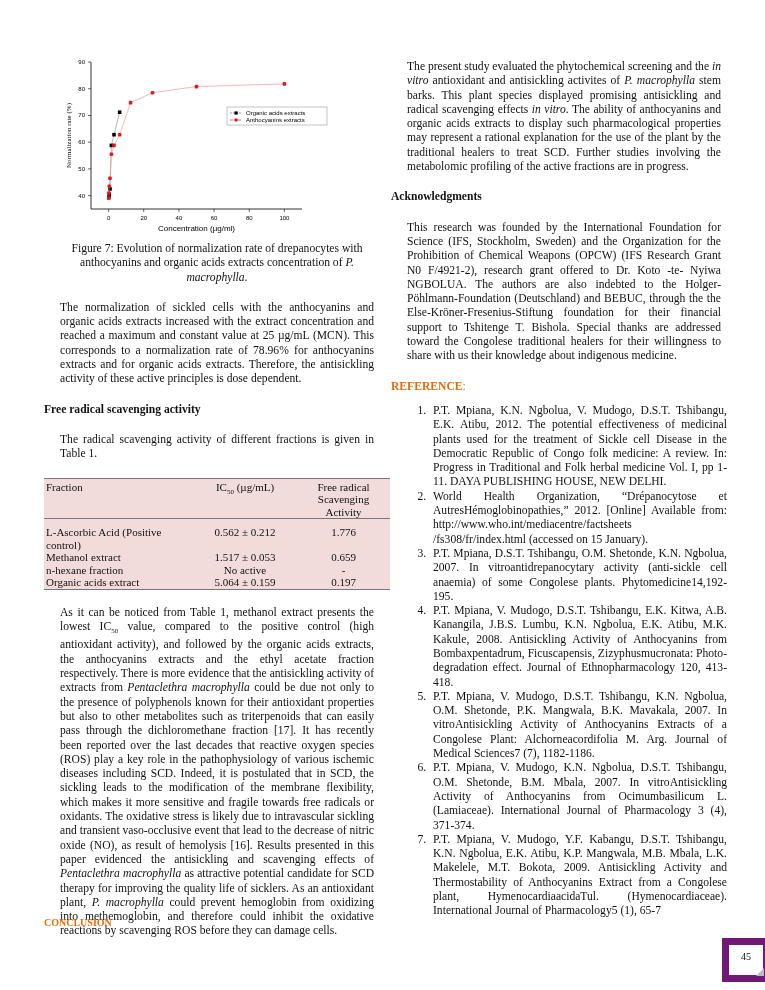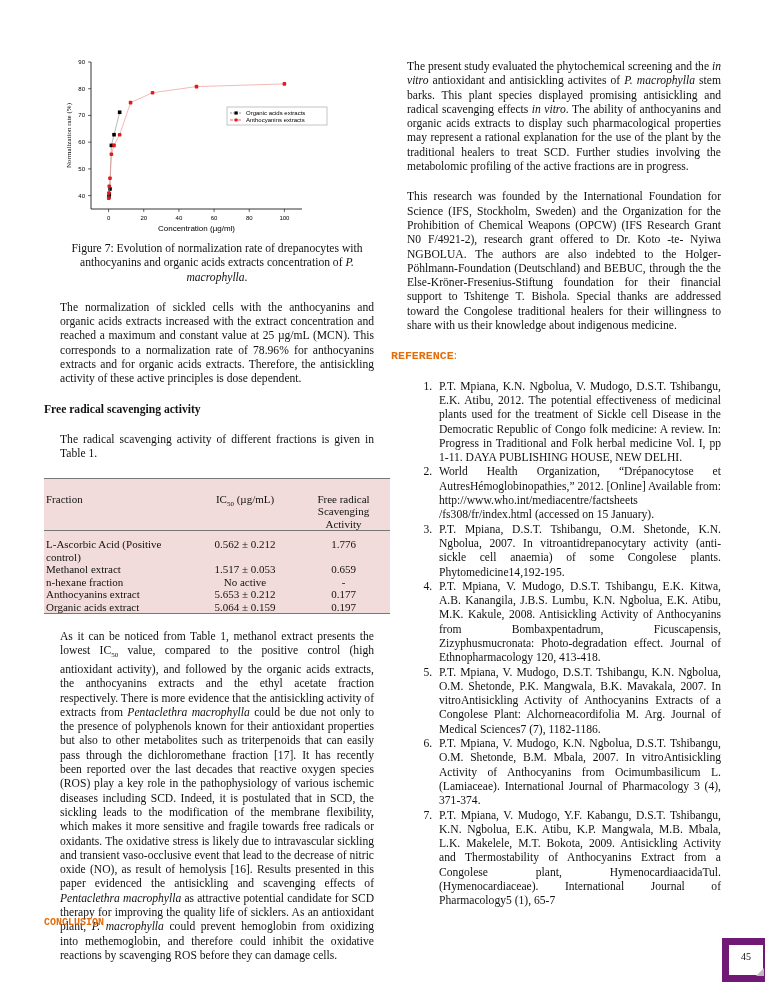--- a/index.html
+++ b/index.html
@@ -5,31 +5,31 @@
   html, body { margin:0; padding:0; background:#fff; }
   body { width:765px; height:990px; position:relative; overflow:hidden;
          font-family:"Liberation Serif", serif; color:#111; font-size:11.6px; line-height:14.3px; }
   .col { position:absolute; top:44px; width:346px; }
   .left { left:44px; }
   .right { left:391px; }
   p { margin:16px; text-align:justify; }
   .figure { position:relative; height:192px; }
   .caption { text-align:center; margin-top:6px; }
   .h { font-weight:bold; }
-  .orange { color:#e36c0a; font-weight:bold;font-family:Liberation Mono, monospace; }
+  .orange { color:#e36c0a; font-weight:bold; }
   table { border-collapse:collapse; width:100%; background:#f2dcdb; margin-top:1px; font-size:11px; line-height:12.5px; }
   th, td { font-weight:normal; padding:0 2px; vertical-align:top; }
   thead tr { border-top:1.5px solid #777; border-bottom:1.5px solid #777; }
-  thead th { height:30px; padding-top:14px; }
+  thead th { height:30px; padding-top:2px; }
   tbody tr:last-child { border-bottom:1.5px solid #777; }
   tbody tr:first-child td { padding-top:7px; }
   .c1 { text-align:left; width:145px; }
   .c2 { text-align:center; width:100px; }
   .c3 { text-align:center; }
-  ol { margin:16px; padding-left:28px; }
+  ol { margin:10px; padding-left:28px; }
   ol li { text-align:justify; padding-left:4px; }
   .conclusion { position:absolute; left:44px; top:916px; font-size:10px; }
   .pagenum { position:absolute; left:722px; top:938px; width:34px; height:30px; border:7px solid #701a75; font-size:10px; text-align:center; line-height:24px; background:#fff; }
   .pagenum:after { content:""; position:absolute; right:-1px; bottom:-1px; width:0; height:0; border-left:8px solid transparent; border-bottom:8px solid #bbb; }
   sub { font-size:7px; }
 </style>
 </head>
 <body>
 
 <div class="col left">
@@ -113,38 +113,34 @@
           <td class="c1">Methanol extract</td>
           <td class="c2">1.517 ± 0.053</td>
           <td class="c3">0.659</td>
         </tr>
         <tr>
           <td class="c1">n-hexane fraction</td>
           <td class="c2">No active</td>
           <td class="c3">-</td>
         </tr>
         <tr>
-          <td class="c1">Anthocyanins extract</td>
-          <td class="c2">5.653 ± 0.212</td>
-          <td class="c3">0.177</td>
-        </tr>
-        <tr>
           <td class="c1">Organic acids extract</td>
           <td class="c2">5.064 ± 0.159</td>
           <td class="c3">0.197</td>
         </tr>
       </tbody>
   </table>
   <p><span>As it can be noticed from Table 1, methanol extract presents the lowest IC</span><sub>50</sub><span> value, compared to the positive control (high antioxidant activity), and followed by the organic acids extracts, the anthocyanins extracts and the ethyl acetate fraction respectively. There is more evidence that the antisickling activity of extracts from </span><i>Pentaclethra macrophylla</i><span> could be due not only to the presence of polyphenols known for their antioxidant properties but also to other metabolites such as triterpenoids that can easily pass through the dichloromethane fraction [17]. It has recently been reported over the last decades that reactive oxygen species (ROS) play a key role in the pathophysiology of various ischemic diseases including SCD. Indeed, it is postulated that in SCD, the sickling leads to the modification of the membrane flexibility, which makes it more sensitive and fragile towards free radicals or oxidants. The oxidative stress is likely due to intravascular sickling and transient vaso-occlusive event that lead to the decrease of nitric oxide (NO), as result of hemolysis [16]. Results presented in this paper evidenced the antisickling and scavenging effects of </span><i>Pentaclethra macrophylla</i><span> as attractive potential candidate for SCD therapy for improving the quality life of sicklers. As an antioxidant plant, </span><i>P. macrophylla</i><span> could prevent hemoglobin from oxidizing into methemoglobin, and therefore could inhibit the oxidative reactions by scavenging ROS before they can damage cells.</span></p>
 </div>
 
 <div class="conclusion orange">CONCLUSION</div>
 
 <div class="col right">
   <p><span>The present study evaluated the phytochemical screening and the </span><i>in vitro</i><span> antioxidant and antisickling activites of </span><i>P. macrophylla</i><span> stem barks. This plant species displayed promising antisickling and radical scavenging effects </span><i>in vitro</i><span>. The ability of anthocyanins and organic acids extracts to display such pharmacological properties may represent a rational explanation for the use of the plant by the traditional healers to treat SCD. Further studies involving the metabolomic profiling of the active fractions are in progress.</span></p>
+  <div class="h">Acknowledgments</div>
   <p>This research was founded by the International Foundation for Science (IFS, Stockholm, Sweden) and the Organization for the Prohibition of Chemical Weapons (OPCW) (IFS Research Grant N0 F/4921-2), research grant offered to Dr. Koto -te- Nyiwa NGBOLUA. The authors are also indebted to the Holger-Pöhlmann-Foundation (Deutschland) and BEBUC, through the the Else-Kröner-Fresenius-Stiftung foundation for their financial support to Tshitenge T. Bishola. Special thanks are addressed toward the Congolese traditional healers for their willingness to share with us their knowledge about indigenous medicine.</p>
   <div><span class="orange">REFERENCE</span><span style="color:#e36c0a">:</span></div>
   <ol id="refs">
       <li>P.T. Mpiana, K.N. Ngbolua, V. Mudogo, D.S.T. Tshibangu, E.K. Atibu, 2012. The potential effectiveness of medicinal plants used for the treatment of Sickle cell Disease in the Democratic Republic of Congo folk medicine: A review. In: Progress in Traditional and Folk herbal medicine Vol. I, pp 1-11. DAYA PUBLISHING HOUSE, NEW DELHI.</li>
       <li>World Health Organization, “Drépanocytose et AutresHémoglobinopathies,” 2012. [Online] Available from: http://www.who.int/mediacentre/factsheets /fs308/fr/index.html (accessed on 15 January).</li>
       <li>P.T. Mpiana, D.S.T. Tshibangu, O.M. Shetonde, K.N. Ngbolua, 2007. In vitroantidrepanocytary activity (anti-sickle cell anaemia) of some Congolese plants. Phytomedicine14,192-195.</li>
       <li>P.T. Mpiana, V. Mudogo, D.S.T. Tshibangu, E.K. Kitwa, A.B. Kanangila, J.B.S. Lumbu, K.N. Ngbolua, E.K. Atibu, M.K. Kakule, 2008. Antisickling Activity of Anthocyanins from Bombaxpentadrum, Ficuscapensis, Zizyphusmucronata: Photo-degradation effect. Journal of Ethnopharmacology 120, 413-418.</li>
       <li>P.T. Mpiana, V. Mudogo, D.S.T. Tshibangu, K.N. Ngbolua, O.M. Shetonde, P.K. Mangwala, B.K. Mavakala, 2007. In vitroAntisickling Activity of Anthocyanins Extracts of a Congolese Plant: Alchorneacordifolia M. Arg. Journal of Medical Sciences7 (7), 1182-1186.</li>
       <li>P.T. Mpiana, V. Mudogo, K.N. Ngbolua, D.S.T. Tshibangu, O.M. Shetonde, B.M. Mbala, 2007. In vitroAntisickling Activity of Anthocyanins from Ocimumbasilicum L. (Lamiaceae). International Journal of Pharmacology 3 (4), 371-374.</li>
       <li>P.T. Mpiana, V. Mudogo, Y.F. Kabangu, D.S.T. Tshibangu, K.N. Ngbolua, E.K. Atibu, K.P. Mangwala, M.B. Mbala, L.K. Makelele, M.T. Bokota, 2009. Antisickling Activity and Thermostability of Anthocyanins Extract from a Congolese plant, HymenocardiaacidaTul. (Hymenocardiaceae). International Journal of Pharmacology5 (1), 65-7</li>

